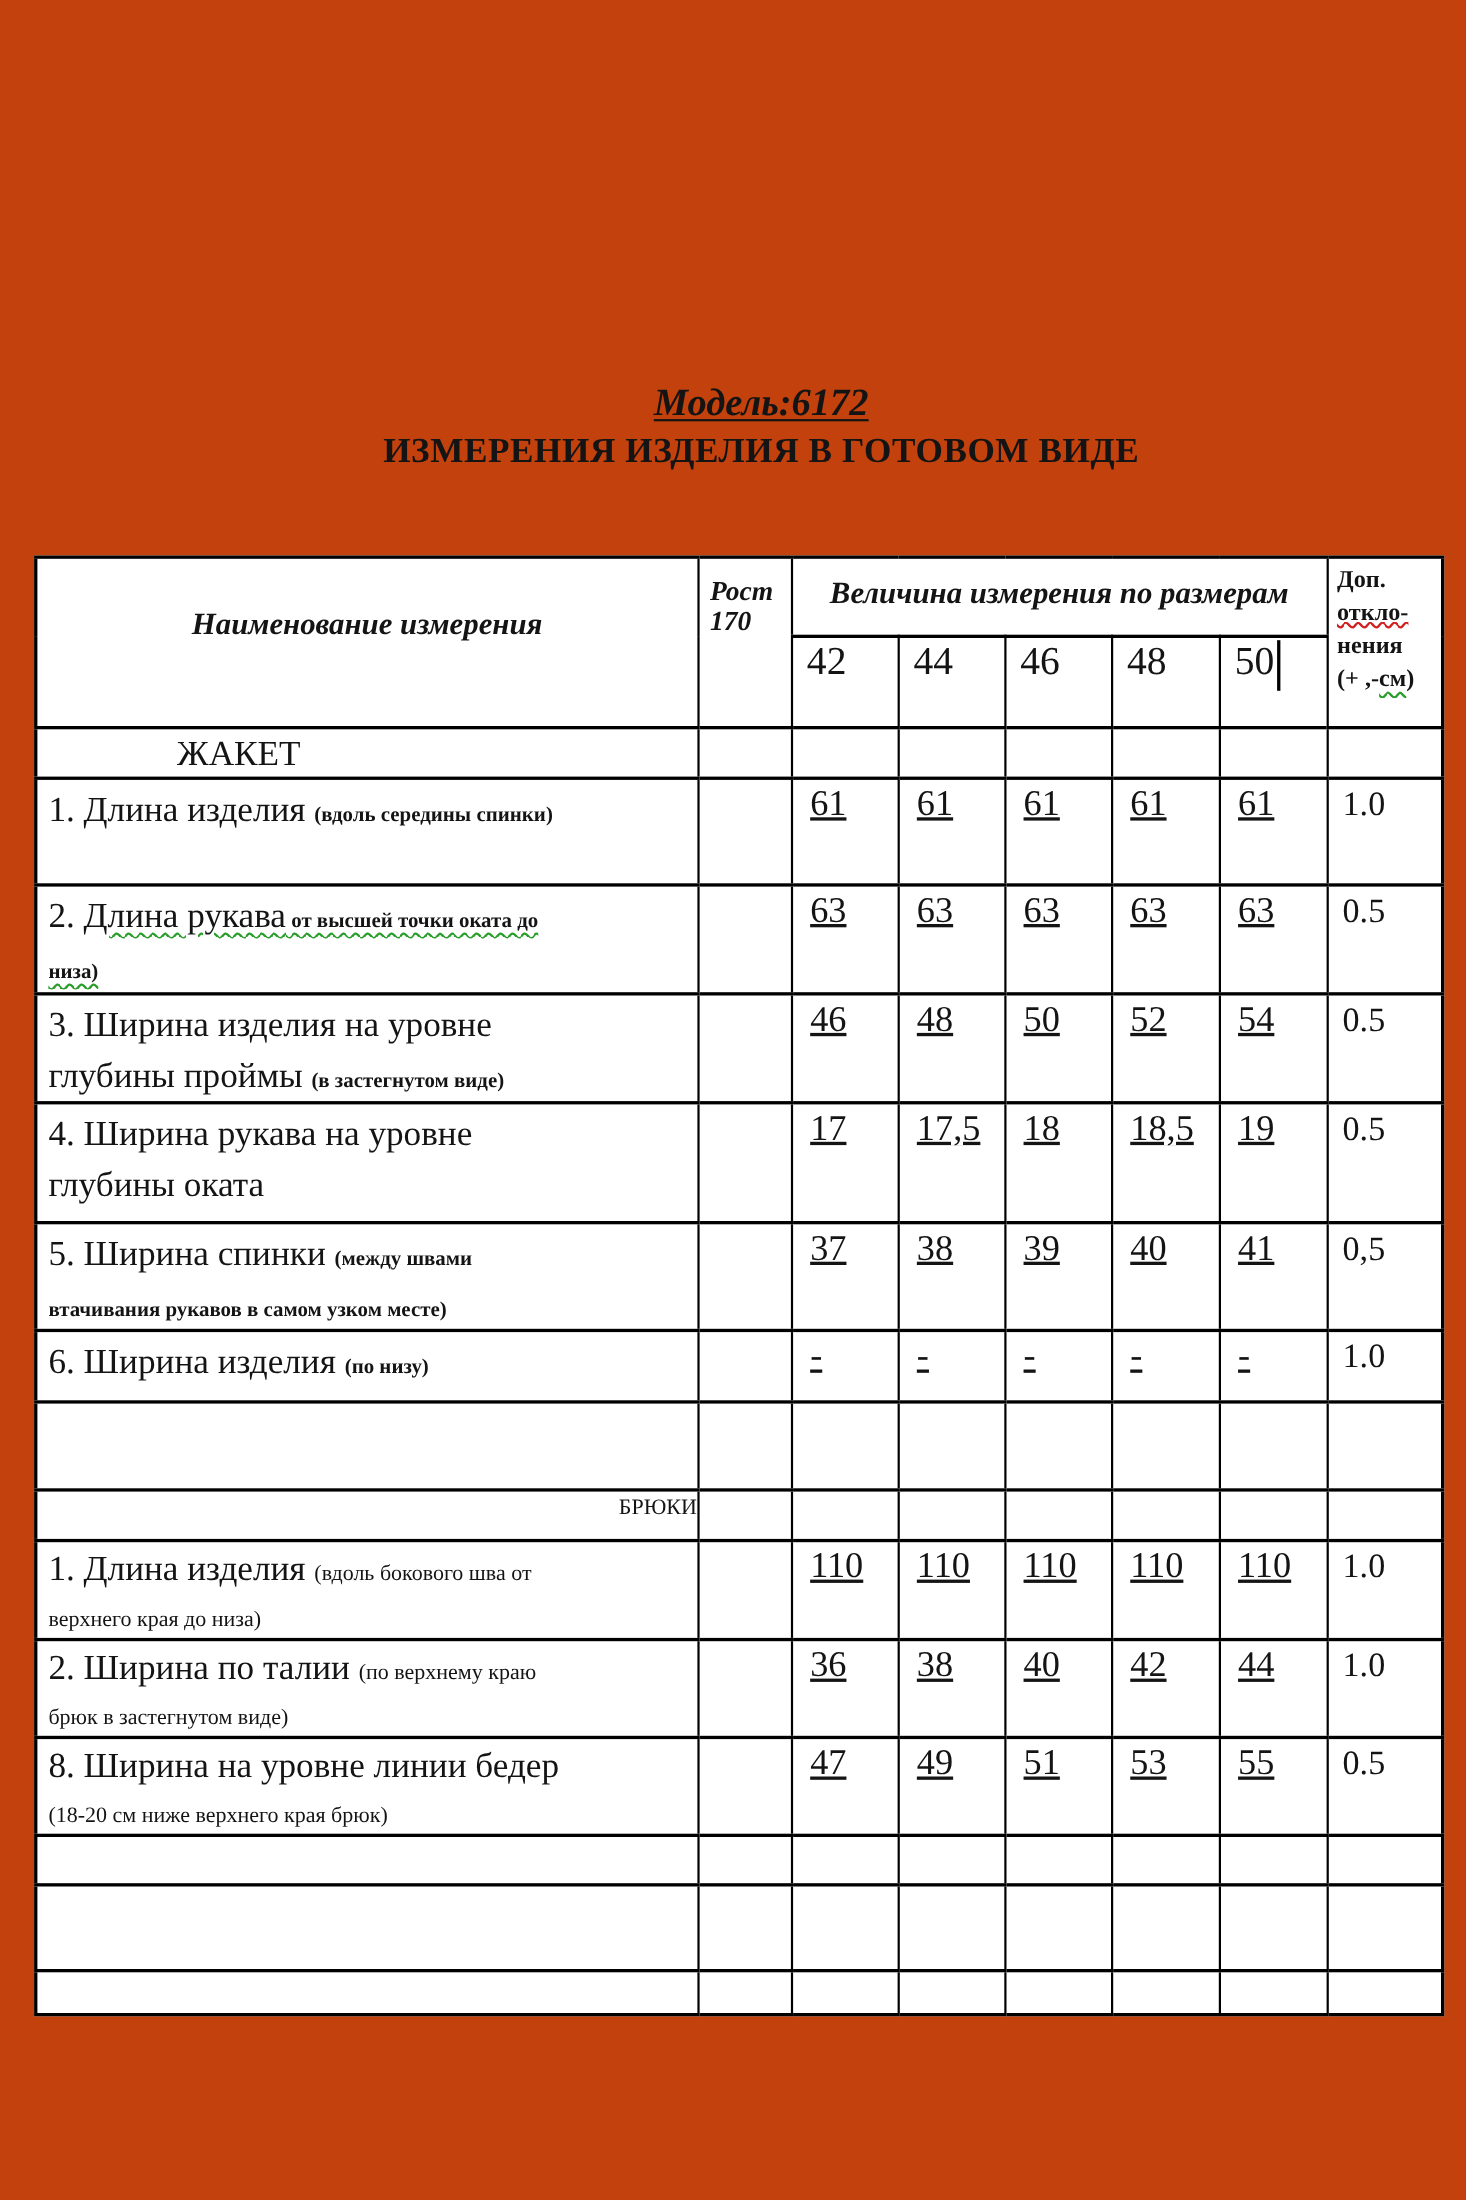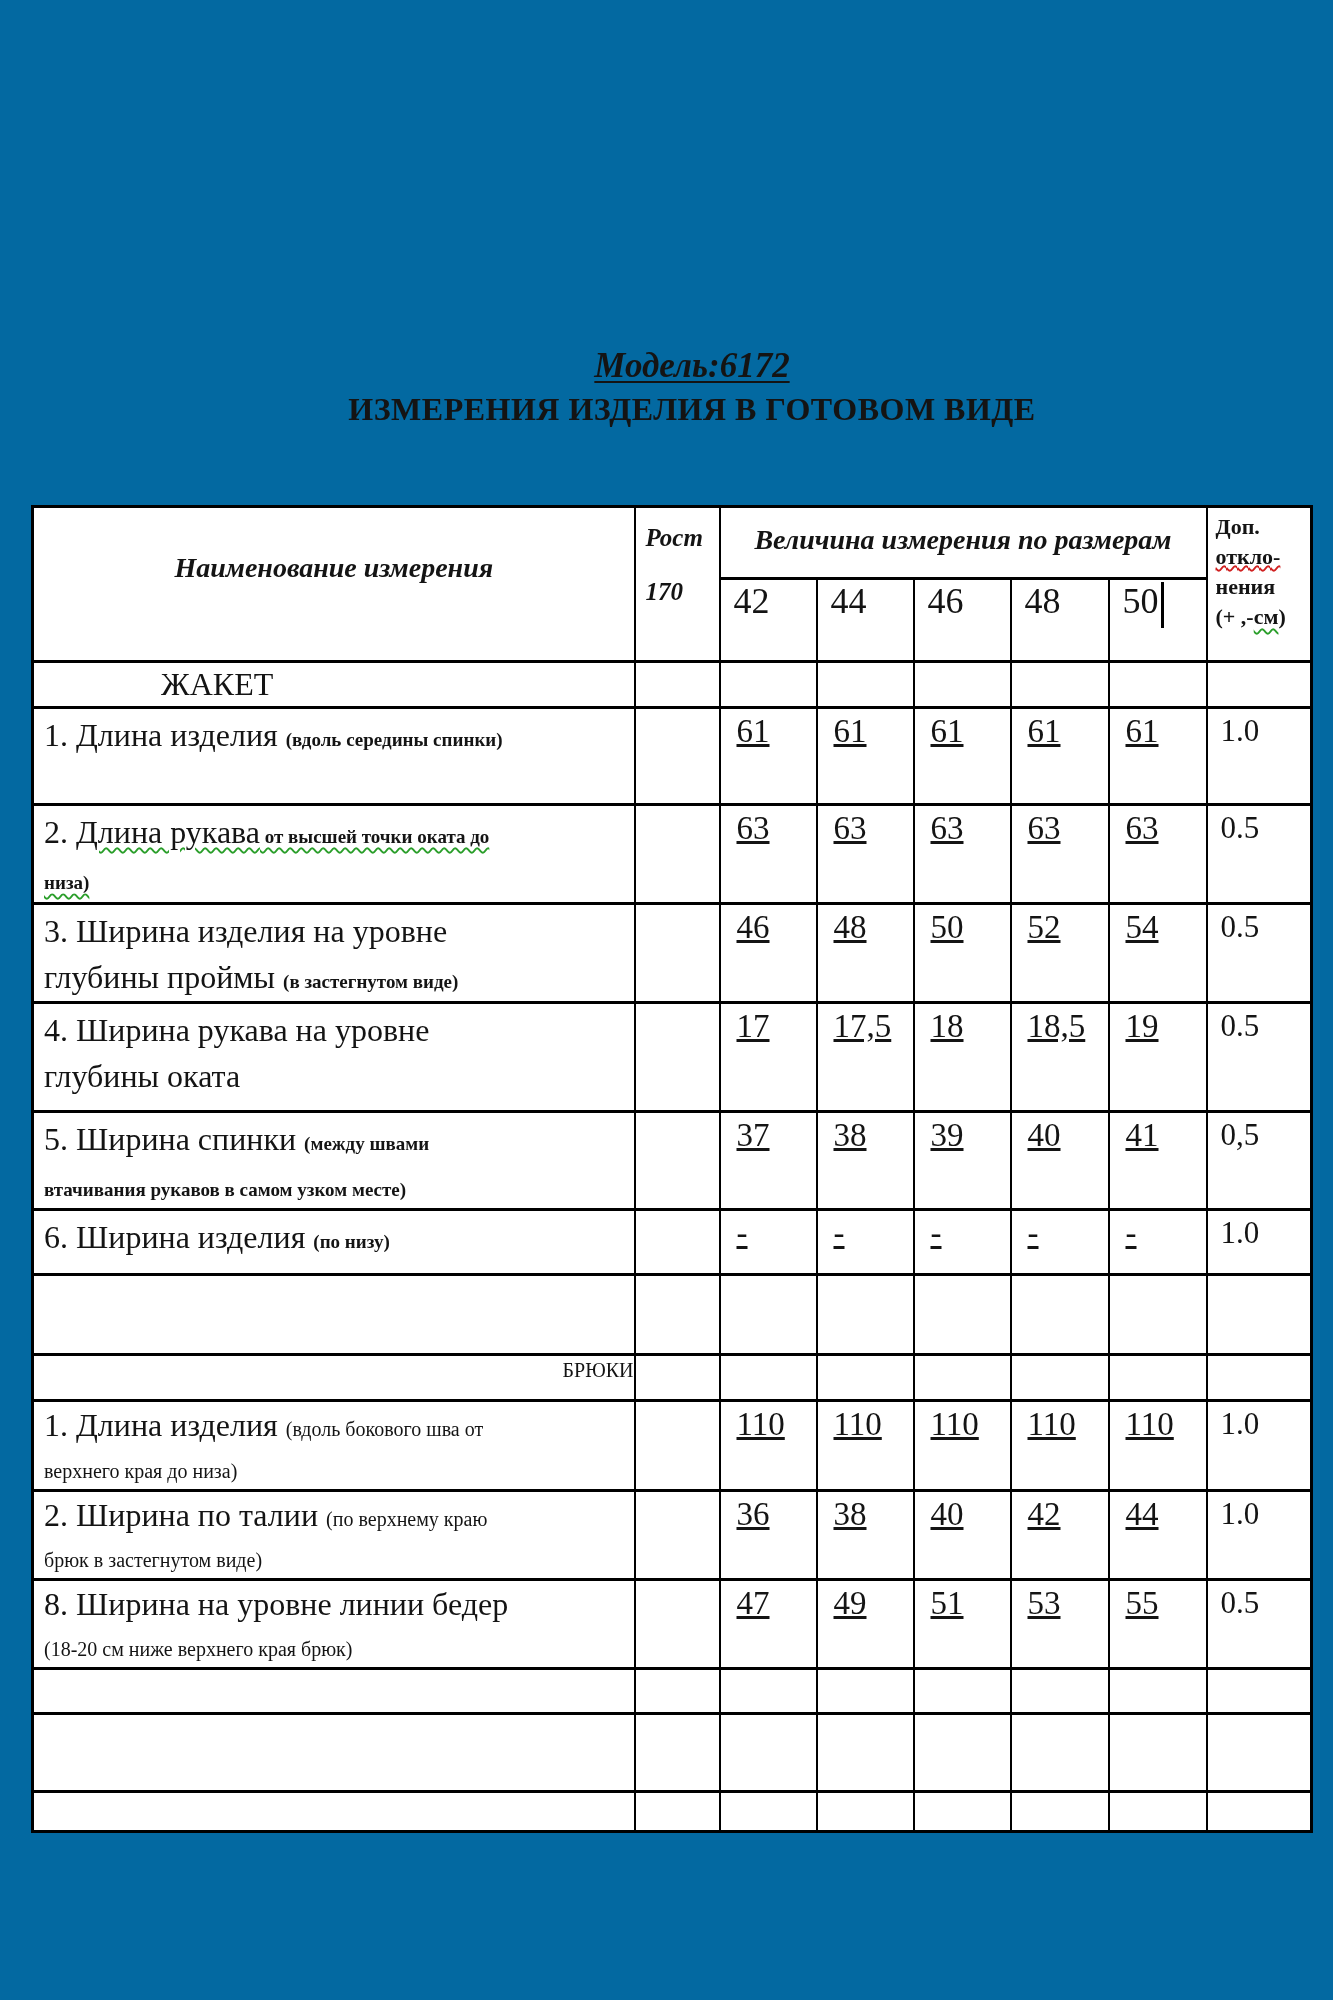--- a/index.html
+++ b/index.html
@@ -1,17 +1,17 @@
 <!DOCTYPE html>
 <html><head>
 <meta charset="utf-8">
 <style>
   html,body { margin:0; padding:0; background:#ffffff; }
   .page {
-    position:relative; width:1333px; height:2000px; background:#0369a1;
+    position:relative; width:1333px; height:2000px; background:#c2410c;
     font-family:"Liberation Serif", serif; color:#141414; overflow:hidden;
   }
   .titles { position:absolute; top:346px; left:0; width:1384px; text-align:center; }
   .model-title {
     font-style:italic; font-weight:bold; font-size:35px; line-height:40px;
     text-decoration:underline; text-decoration-thickness:2px; text-underline-offset:4px;
   }
   .doc-title { font-weight:bold; font-size:32px; line-height:38px; letter-spacing:0.5px; margin-top:4px; }
 
   table.meas {
@@ -20,21 +20,21 @@
     border:3px solid #000;
   }
   table.meas td {
     border-left:2px solid #000; border-right:2px solid #000;
     border-top:3px solid #000; border-bottom:3px solid #000;
     vertical-align:top; padding:0; overflow:hidden;
   }
   
   .hdr-name { text-align:center; padding-top:44px !important; font-weight:bold; font-style:italic; font-size:28px; }
   .hdr-rost { font-weight:bold; font-style:italic; font-size:25px; padding:16px 0 0 10px !important; }
-  .hdr-rost .rost-num { margin-top:26px; }
+  .hdr-rost .rost-num { }
   .hdr-sizes-title { text-align:center; font-weight:bold; font-style:italic; font-size:28px; padding-top:16px !important; }
   .size-cell { font-size:36px; padding:2px 0 0 13px !important; line-height:1.1; white-space:nowrap; }
   .hdr-tol { font-weight:bold; font-size:22px; line-height:30px; padding:4px 2px 0 8px !important; }
   
   .lbl { font-size:32px; line-height:1.45; padding:3px 8px 0 10px !important; }
   .lbl .sm { font-size:19px; font-weight:bold; }
   .lbl .md { font-size:20px; }
   .sec-jacket { font-size:32px; padding:3px 0 0 127px !important; }
   .sec-trousers { font-size:20px; text-align:right; padding-top:3px !important; }
   .val { font-size:33px; padding:4px 0 0 16px !important;text-decoration:underline; }

